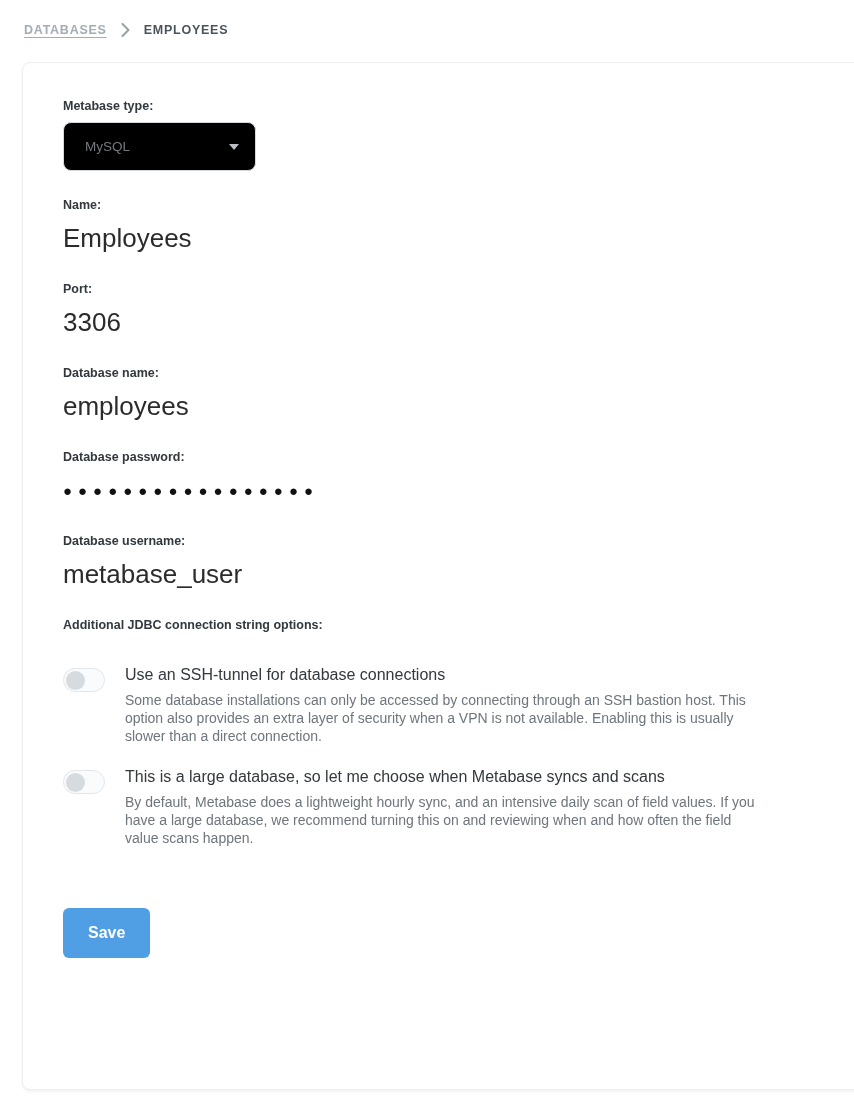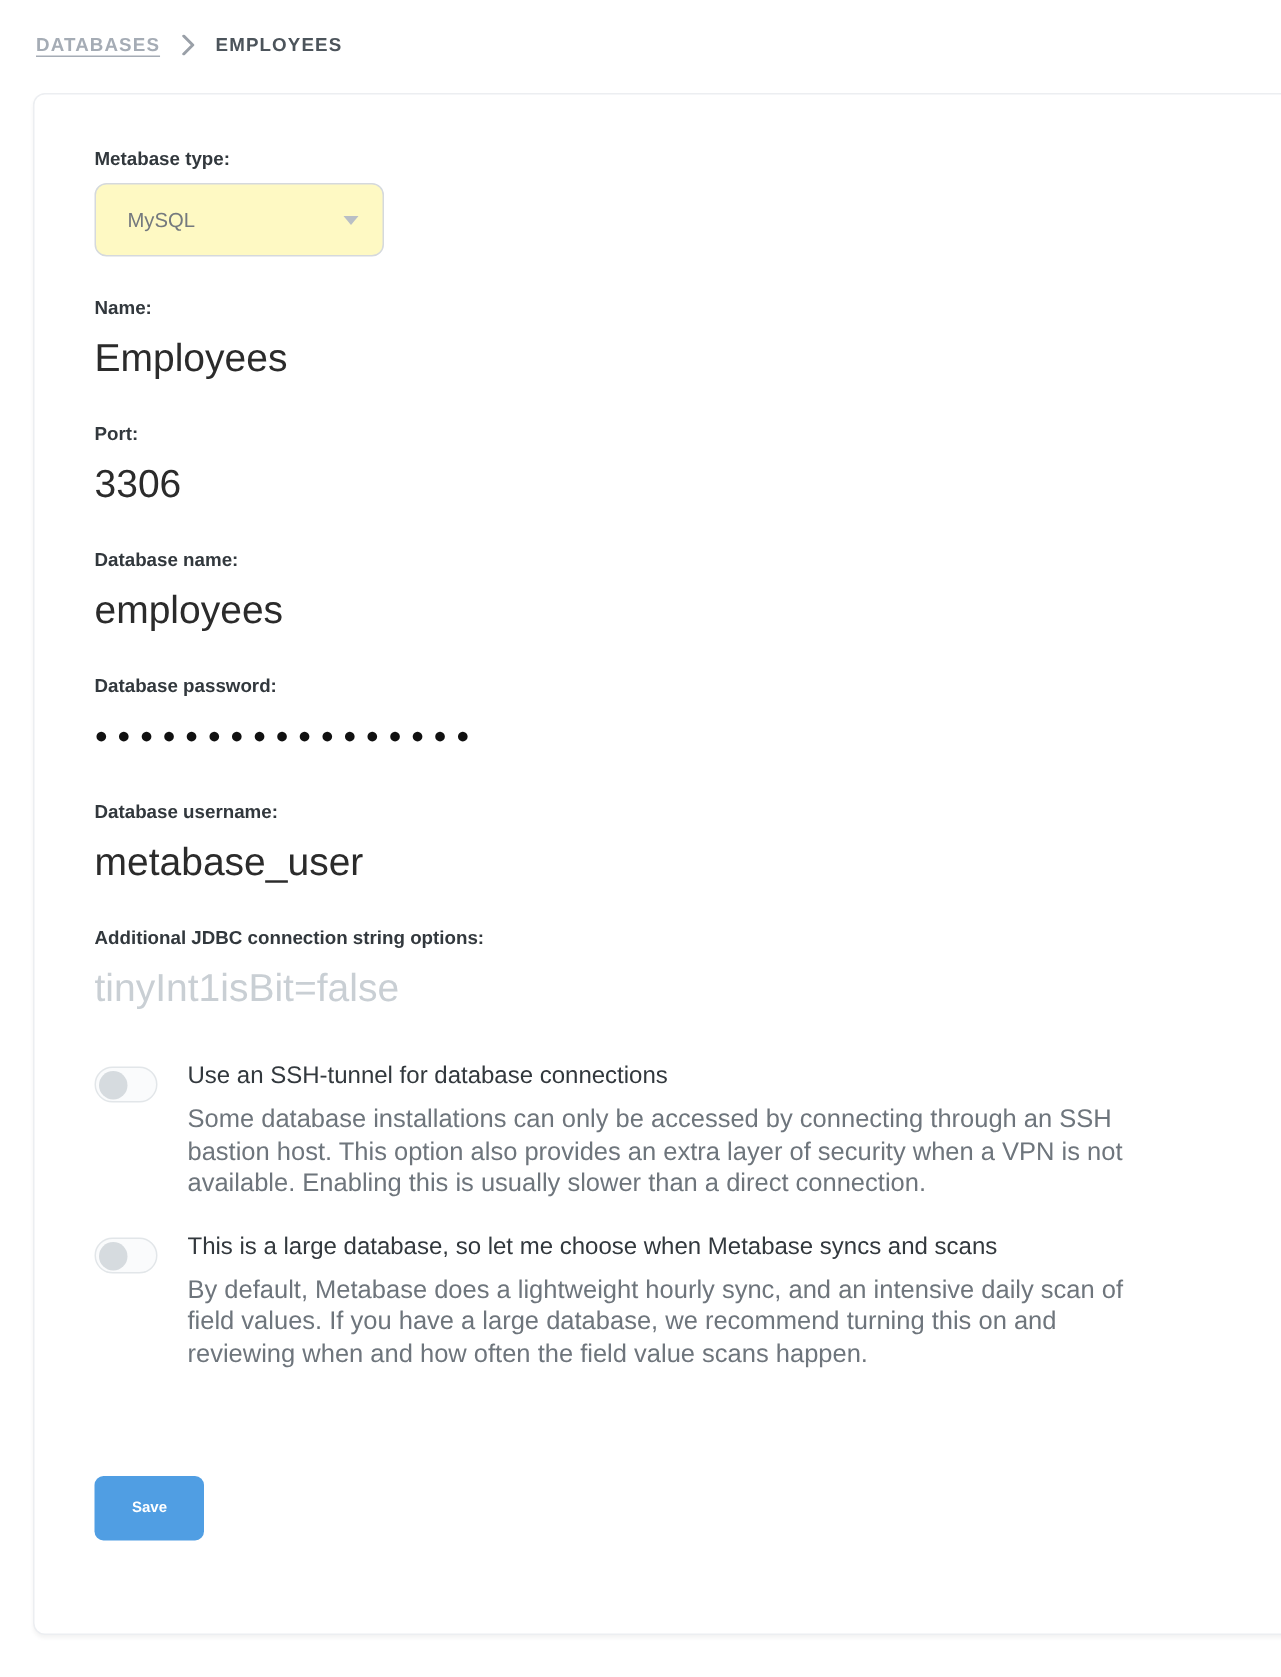--- a/index.html
+++ b/index.html
@@ -85,21 +85,21 @@
   
   .select-box {
     width: 193px;
     height: 49px;
     border: 1px solid #d5d9dd;
     border-radius: 8px;
     display: flex;
     align-items: center;
     padding: 0 16px 0 21px;
     cursor: pointer;
-    background: #fef9c3;
+    background: #000000;
   }
   .select-value {
     font-size: 13.5px;
     color: #74797e;
     flex: 1;
   }
   .select-caret {
     width: 0; height: 0;
     border-left: 5px solid transparent;
     border-right: 5px solid transparent;
@@ -131,36 +131,36 @@
     background: #d6dbdf;
   }
   .toggle-text { margin-left: 20px; max-width: 643px; }
   .toggle-title {
     font-size: 16px;
     font-weight: normal;
     color: #32383d;
     margin-bottom: 8px;
   }
   .toggle-desc {
-    font-size: 17px;
+    font-size: 14px;
     color: #6e757c;
     line-height: 1.27;
   }
 
   
   .save-btn {
-    margin-top: 48px;
+    margin-top: 37px;
     display: inline-block;
     background: #509ee3;
     color: #ffffff;
     border: none;
     border-radius: 6px;
     padding: 16px 25px;
     font-family: "Liberation Sans", sans-serif;
-    font-size: 10px;
+    font-size: 16px;
     font-weight: bold;
     cursor: pointer;
   }
 </style>
 </head>
 <body>
 
 <nav class="breadcrumb">
   <a class="crumb-link">DATABASES</a>
   <span class="crumb-sep">
@@ -202,21 +202,20 @@
     <input class="field-input password-input" type="text" value="●●●●●●●●●●●●●●●●●" style="">
   </div>
 
   <div class="field">
     <label class="field-label">Database username:</label>
     <input class="field-input" type="text" value="metabase_user" style="">
   </div>
 
   <div class="field" style="margin-bottom: 34px;">
     <label class="field-label">Additional JDBC connection string options:</label>
-    <input class="field-input" type="text" placeholder="tinyInt1isBit=false" style="">
   </div>
 
   <div class="toggle-row">
     <div class="toggle">
       <div class="toggle-knob"></div>
     </div>
     <div class="toggle-text">
       <div class="toggle-title">Use an SSH-tunnel for database connections</div>
       <div class="toggle-desc">Some database installations can only be accessed by connecting through an SSH bastion host. This option also provides an extra layer of security when a VPN is not available. Enabling this is usually slower than a direct connection.</div>
     </div>

